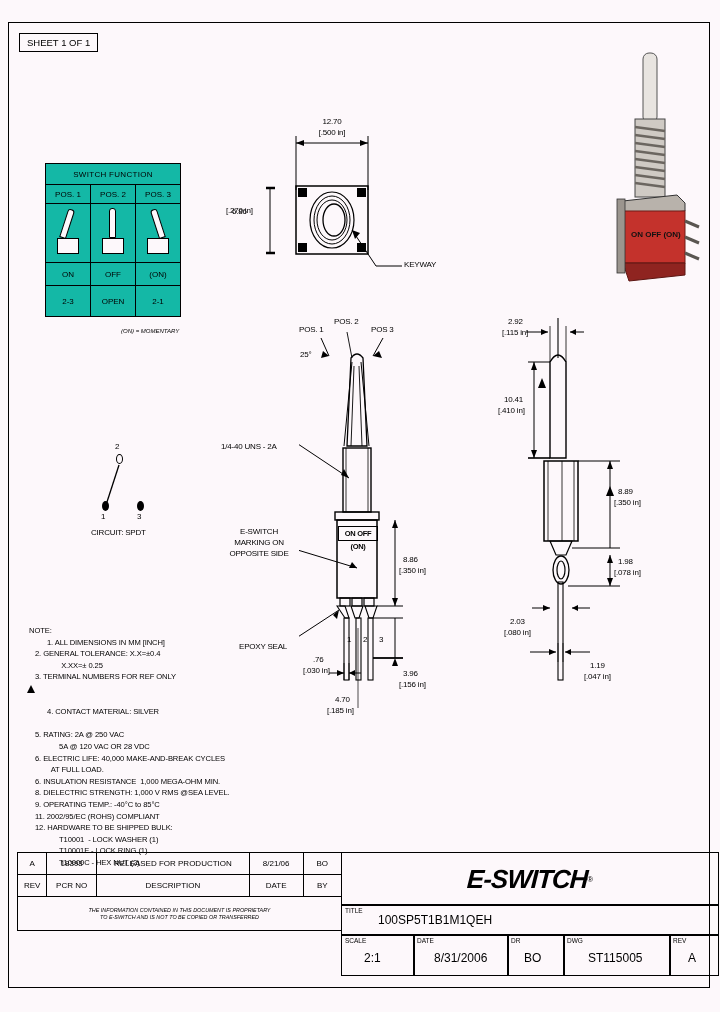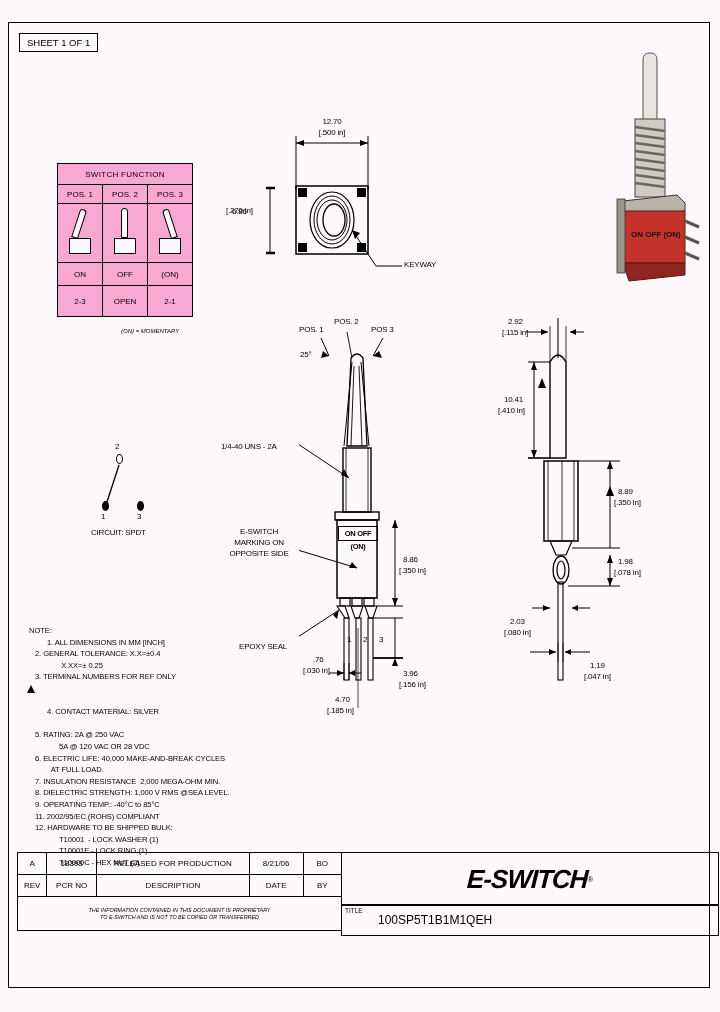--- a/index.html
+++ b/index.html
@@ -7,22 +7,22 @@
        font-family:"Liberation Sans", sans-serif;color:#000;overflow:hidden;}
   .sheet{position:absolute;left:8px;top:22px;width:702px;height:966px;
          border:1.4px solid #000;background:#fdf8fb;box-sizing:border-box;padding-left:12px;}
   .abs{position:absolute;}
   .txt{font-size:8px;line-height:1.05;white-space:pre;letter-spacing:-0.2px;}
   .ctr{text-align:center;}
   
   .sheet-tag{left:10px;top:10px;border:1.3px solid #000;padding:3px 7px;
              font-size:9.5px;background:#fdf8fb;}
   
-  .ftable{left:48px;top:140px;border:1.3px solid #000;border-collapse:collapse;
-          background:#f9a8d4;}
+  .ftable{left:36px;top:140px;border:1.3px solid #000;border-collapse:collapse;
+          background:#14b8a6;}
   .ftable td{border:1px solid #000;text-align:center;vertical-align:middle;
              font-size:8px;padding:0;}
   .fhead{height:20px;font-size:8.5px;letter-spacing:.3px;}
   .fpos{height:18px;width:44px;}
   .fsym{height:58px;}
   .fstate{height:22px;}
   .fterm{height:30px;}
   .note-mom{left:112px;top:305px;font-size:6px;font-style:italic;}
   
   .tog{position:relative;width:44px;height:58px;}
@@ -120,21 +120,21 @@
     <div class="ln" style="margin-left:6px;">             X.XX=± 0.25</div>
     <div class="ln" style="margin-left:6px;">3. TERMINAL NUMBERS FOR REF ONLY</div>
     <div class="ln" style="margin-left:6px;position:relative;">
       <span class="tri" style="position:absolute;left:-8px;top:2px;border-bottom-width:8px;"></span>
       <span>4. CONTACT MATERIAL: SILVER</span>
     </div>
     <div class="ln" style="margin-left:6px;">5. RATING: 2A @ 250 VAC</div>
     <div class="ln" style="margin-left:6px;">            5A @ 120 VAC OR 28 VDC</div>
     <div class="ln" style="margin-left:6px;">6. ELECTRIC LIFE: 40,000 MAKE-AND-BREAK CYCLES</div>
     <div class="ln" style="margin-left:6px;">        AT FULL LOAD.</div>
-    <div class="ln" style="margin-left:6px;">7. INSULATION RESISTANCE  2,000 MEGA-OHM MIN.</div>
+    <div class="ln" style="margin-left:6px;">6. INSULATION RESISTANCE  1,000 MEGA-OHM MIN.</div>
     <div class="ln" style="margin-left:6px;">8. DIELECTRIC STRENGTH: 1,000 V RMS @SEA LEVEL.</div>
     <div class="ln" style="margin-left:6px;">9. OPERATING TEMP.: -40°C to 85°C</div>
     <div class="ln" style="margin-left:6px;">11. 2002/95/EC (ROHS) COMPLIANT</div>
     <div class="ln" style="margin-left:6px;">12. HARDWARE TO BE SHIPPED BULK:</div>
     <div class="ln" style="margin-left:6px;">            T10001  - LOCK WASHER (1)</div>
     <div class="ln" style="margin-left:6px;">            T10001E - LOCK RING (1)</div>
     <div class="ln" style="margin-left:6px;">            T10000C - HEX NUT (2)</div>
   </div>
 
   <div class="abs" style="left:255px;top:95px;width:200px;height:160px;">
@@ -356,20 +356,42 @@
            display:flex;align-items:center;justify-content:center;">
         <span class="logo">E-SWITCH</span>
           <span style="font-size:8px;vertical-align:super;">®</span>
       </div>
 
       <div class="abs" style="left:324px;top:47px;width:376px;height:30px;border:1.2px solid #000;">
         <span class="lblsm">TITLE</span>
         <span class="abs val" style="left:36px;top:8px;">100SP5T1B1M1QEH</span>
       </div>
 
+      <div class="abs" style="left:324px;top:77px;width:376px;height:40px;">
+        <div class="abs" style="left:0;top:0;width:72px;height:40px;border:1.2px solid #000;">
+          <span class="lblsm">SCALE</span>
+          <span class="abs val" style="left:22px;top:16px;">2:1</span>
+        </div>
+        <div class="abs" style="left:72px;top:0;width:94px;height:40px;border:1.2px solid #000;">
+          <span class="lblsm">DATE</span>
+          <span class="abs val" style="left:20px;top:16px;">8/31/2006</span>
+        </div>
+        <div class="abs" style="left:166px;top:0;width:56px;height:40px;border:1.2px solid #000;">
+          <span class="lblsm">DR</span>
+          <span class="abs val" style="left:16px;top:16px;">BO</span>
+        </div>
+        <div class="abs" style="left:222px;top:0;width:106px;height:40px;border:1.2px solid #000;">
+          <span class="lblsm">DWG</span>
+          <span class="abs val" style="left:24px;top:16px;">ST115005</span>
+        </div>
+        <div class="abs" style="left:328px;top:0;width:48px;height:40px;border:1.2px solid #000;">
+          <span class="lblsm">REV</span>
+          <span class="abs val" style="left:18px;top:16px;">A</span>
+        </div>
+      </div>
 
       <div class="abs" style="left:0px;top:-5px;width:325px;">
         <table class="tbl" style="width:325px;">
           <tbody>
               <tr>
             <td style="width:28px;height:21px;">A</td>
             <td style="width:48px;">18393</td>
             <td style="width:150px;">RELEASED FOR PRODUCTION</td>
             <td style="width:52px;">8/21/06</td>
             <td style="width:37px;">BO</td>

